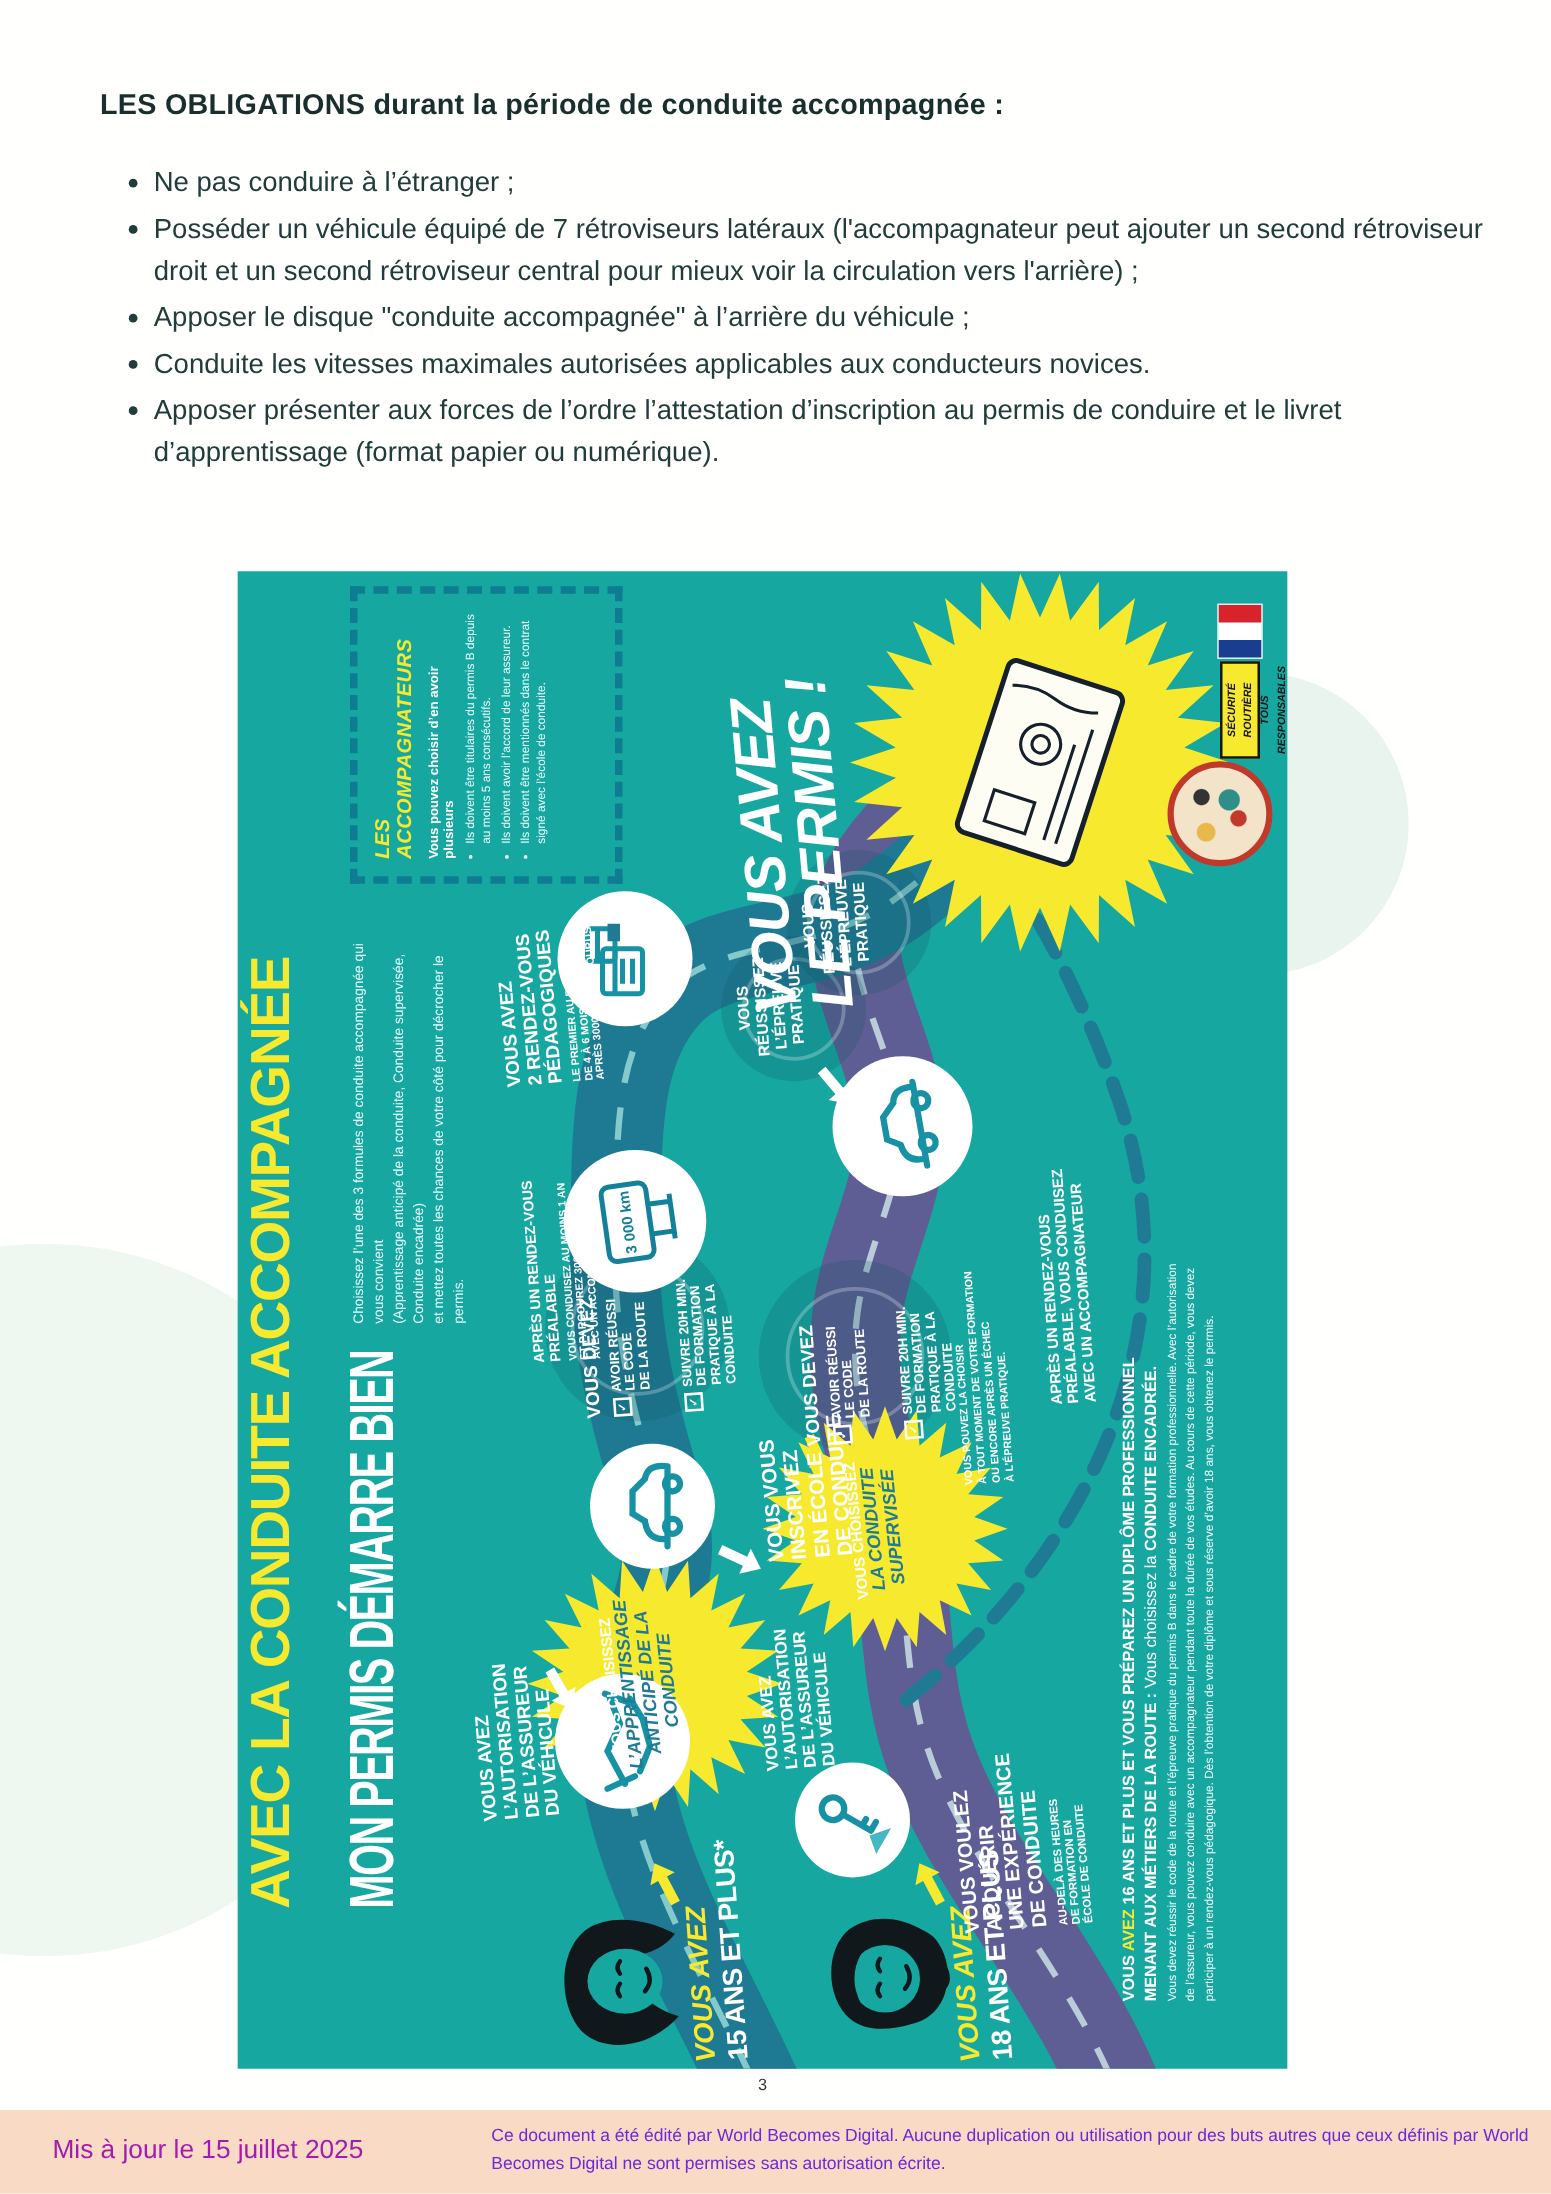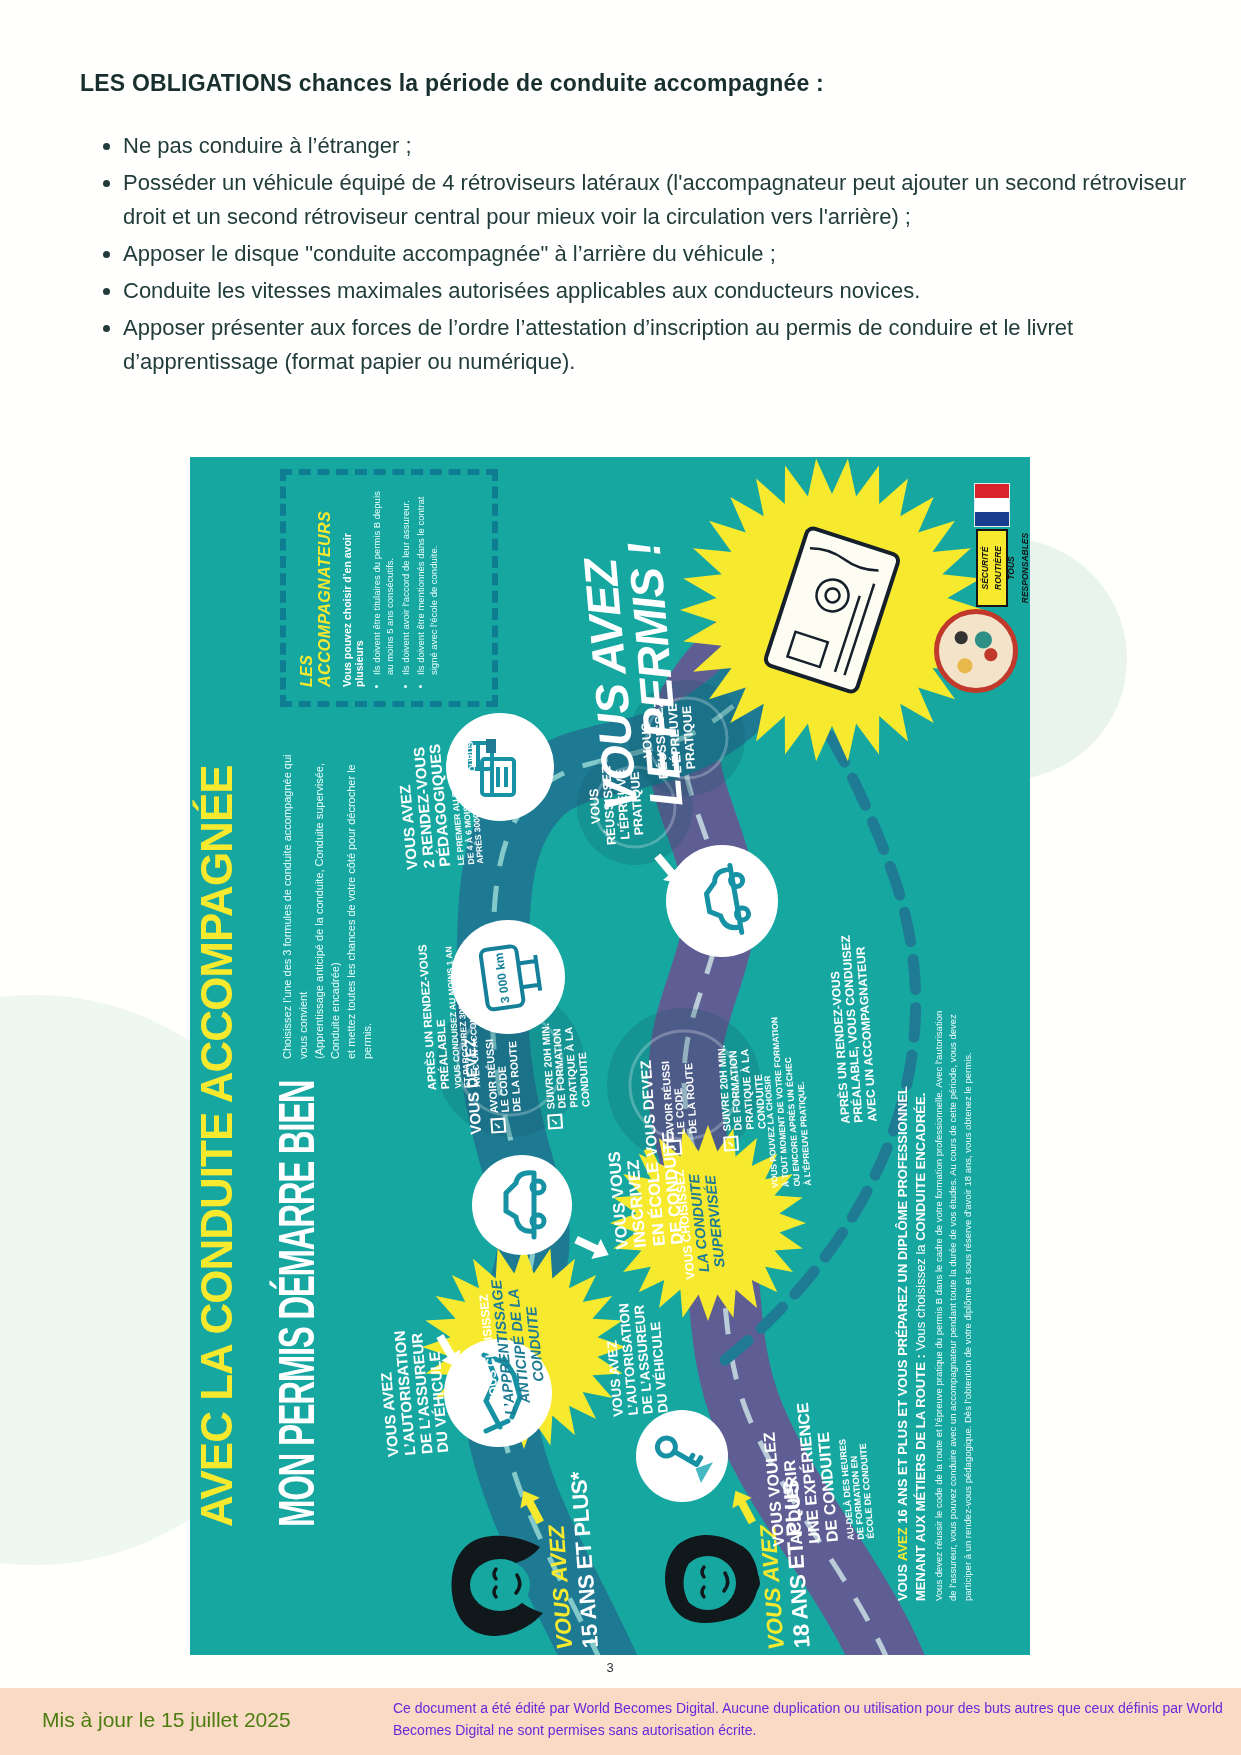--- a/index.html
+++ b/index.html
@@ -9,21 +9,21 @@
   .deco{position:absolute;border-radius:50%;z-index:0;}
   .deco-right{left:885px;top:538px;width:242px;height:242px;background:#e9f4ee;}
   .deco-left{left:-250px;top:995px;width:570px;height:570px;background:#eff7f1;}
   
   .heading{position:absolute;left:80px;top:70px;font-size:23px;font-weight:bold;color:#182f2d;z-index:2;letter-spacing:.2px;}
   ul.bullets{position:absolute;left:84px;top:112px;width:1080px;margin:17px;padding-left:22px;z-index:2;}
   ul.bullets li{font-size:22px;line-height:34px;color:#213c3a;margin-bottom:3px;}
   .pagenum{position:absolute;left:190px;top:1660px;width:840px;text-align:center;font-size:13px;color:#333;z-index:2;}
   
   .footer{position:absolute;left:0;top:1688px;width:1241px;height:67px;background:#f8dac5;z-index:2;}
-  .footer .date{position:absolute;left:42px;top:20px;font-size:21px;color:#4d7c0f;}
+  .footer .date{position:absolute;left:42px;top:20px;font-size:21px;color:#a21caf;}
   .footer .notice{position:absolute;left:345px;top:10px;width:880px;font-size:14px;line-height:1.55;color:#6d28d9;margin-left:48px;}
   
   .poster{position:absolute;left:190px;top:457px;width:840px;height:1198px;overflow:hidden;z-index:1;}
   .lp{position:absolute;left:0;top:0;width:1198px;height:840px;transform-origin:0 0;
       transform:rotate(-90deg) translateX(-1198px);background:#17a7a1;color:#fff;}
   .lp .abs{position:absolute;}
   .bgsvg{position:absolute;left:0;top:0;}
   .t1{left:128px;top:2px;font-size:44px;font-weight:bold;color:#f7ea2e;letter-spacing:-1px;white-space:nowrap;}
   .t2{left:128px;top:78px;font-size:50px;font-weight:bold;color:#fff;letter-spacing:-2px;white-space:nowrap;
       transform:scaleX(.66);transform-origin:0 0;}
@@ -59,25 +59,25 @@
   .encadree .el{font-size:13px;font-weight:bold;line-height:1.35;}
   .encadree .el .yy{color:#f7ea2e;}
   .encadree .body{font-size:9.5px;line-height:1.5;font-weight:normal;color:#f2fdfc;white-space:pre-line;margin-top:3px;}
 </style>
 </head>
 <body>
 
 <div class="deco deco-right"></div>
 <div class="deco deco-left"></div>
 
-<div class="heading">LES OBLIGATIONS chances la période de conduite accompagnée :</div>
+<div class="heading">LES OBLIGATIONS durant la période de conduite accompagnée :</div>
 
 <ul class="bullets">
   <li>Ne pas conduire à l’étranger ;</li>
-  <li>Posséder un véhicule équipé de 4 rétroviseurs latéraux (l'accompagnateur peut ajouter un second rétroviseur droit et un second rétroviseur central pour mieux voir la circulation vers l'arrière) ;</li>
+  <li>Posséder un véhicule équipé de 7 rétroviseurs latéraux (l'accompagnateur peut ajouter un second rétroviseur droit et un second rétroviseur central pour mieux voir la circulation vers l'arrière) ;</li>
   <li>Apposer le disque "conduite accompagnée" à l’arrière du véhicule ;</li>
   <li>Conduite les vitesses maximales autorisées applicables aux conducteurs novices.</li>
   <li>Apposer présenter aux forces de l’ordre l’attestation d’inscription au permis de conduire et le livret d’apprentissage (format papier ou numérique).</li>
 </ul>
 
 <div class="poster">
  <div class="lp">
 
   <svg class="bgsvg" width="1198" height="840" viewBox="0 0 1198 840">
     <rect x="0" y="0" width="1198" height="840" fill="#17a7a1"></rect>

